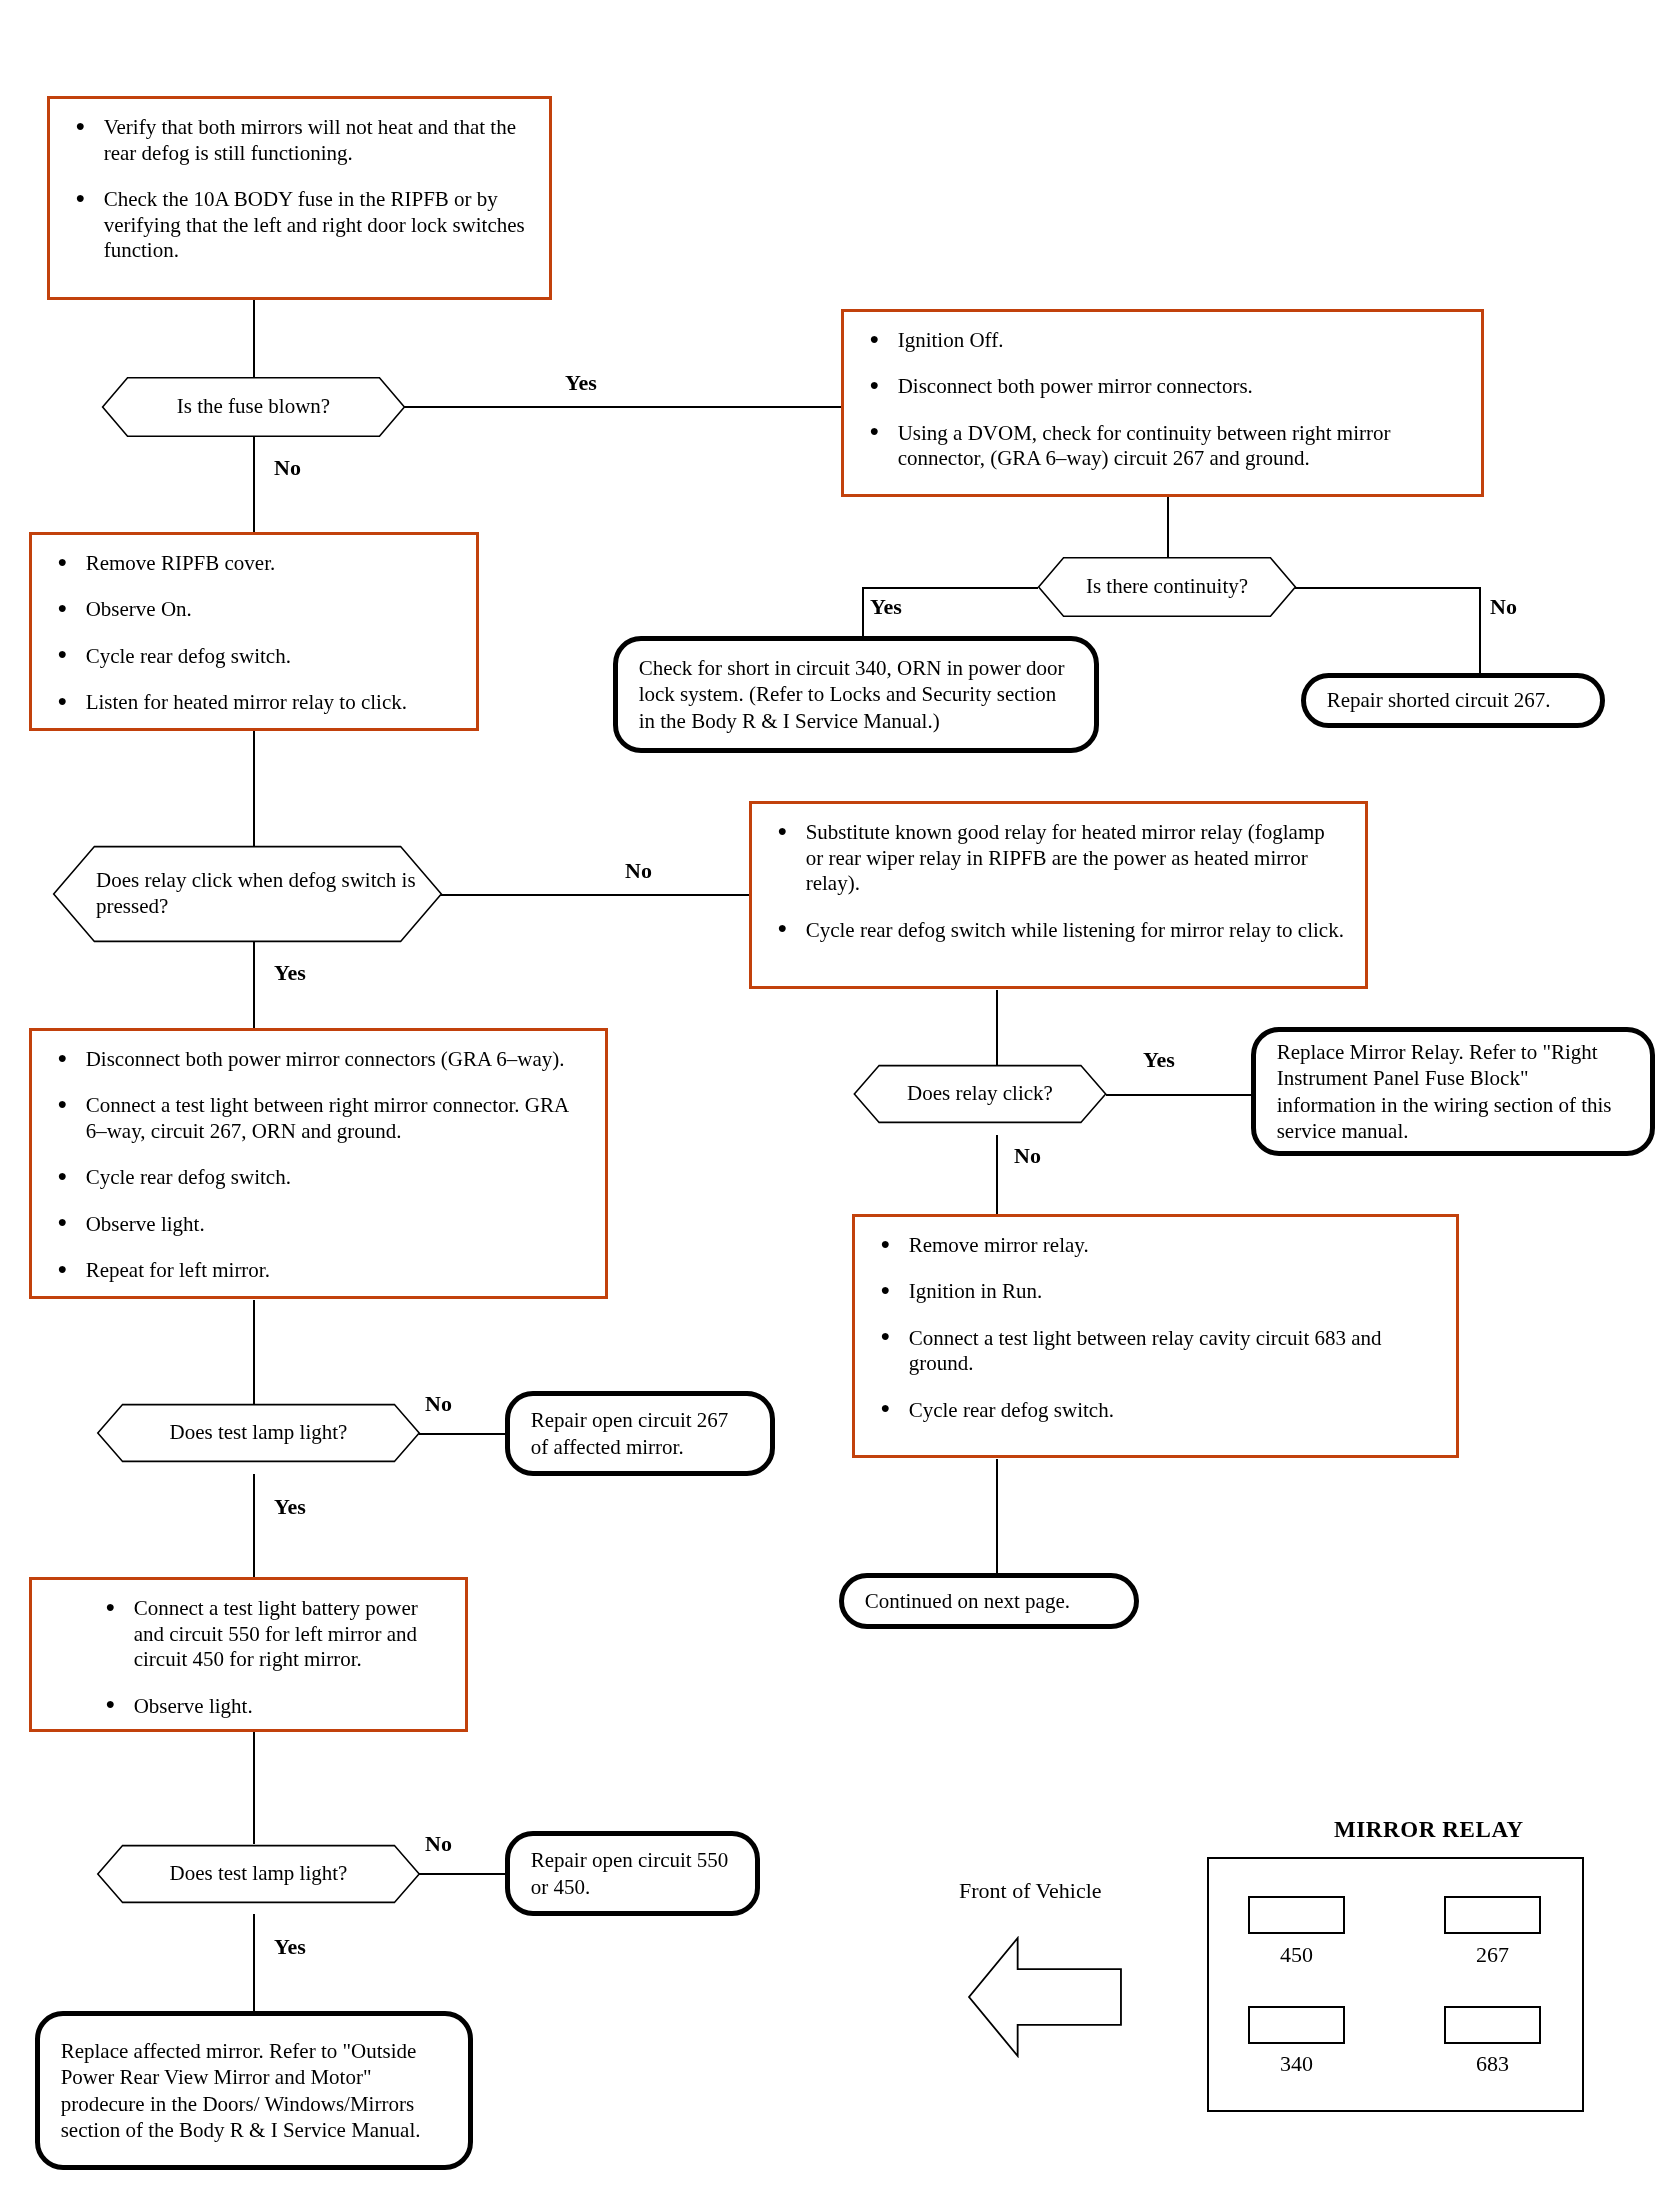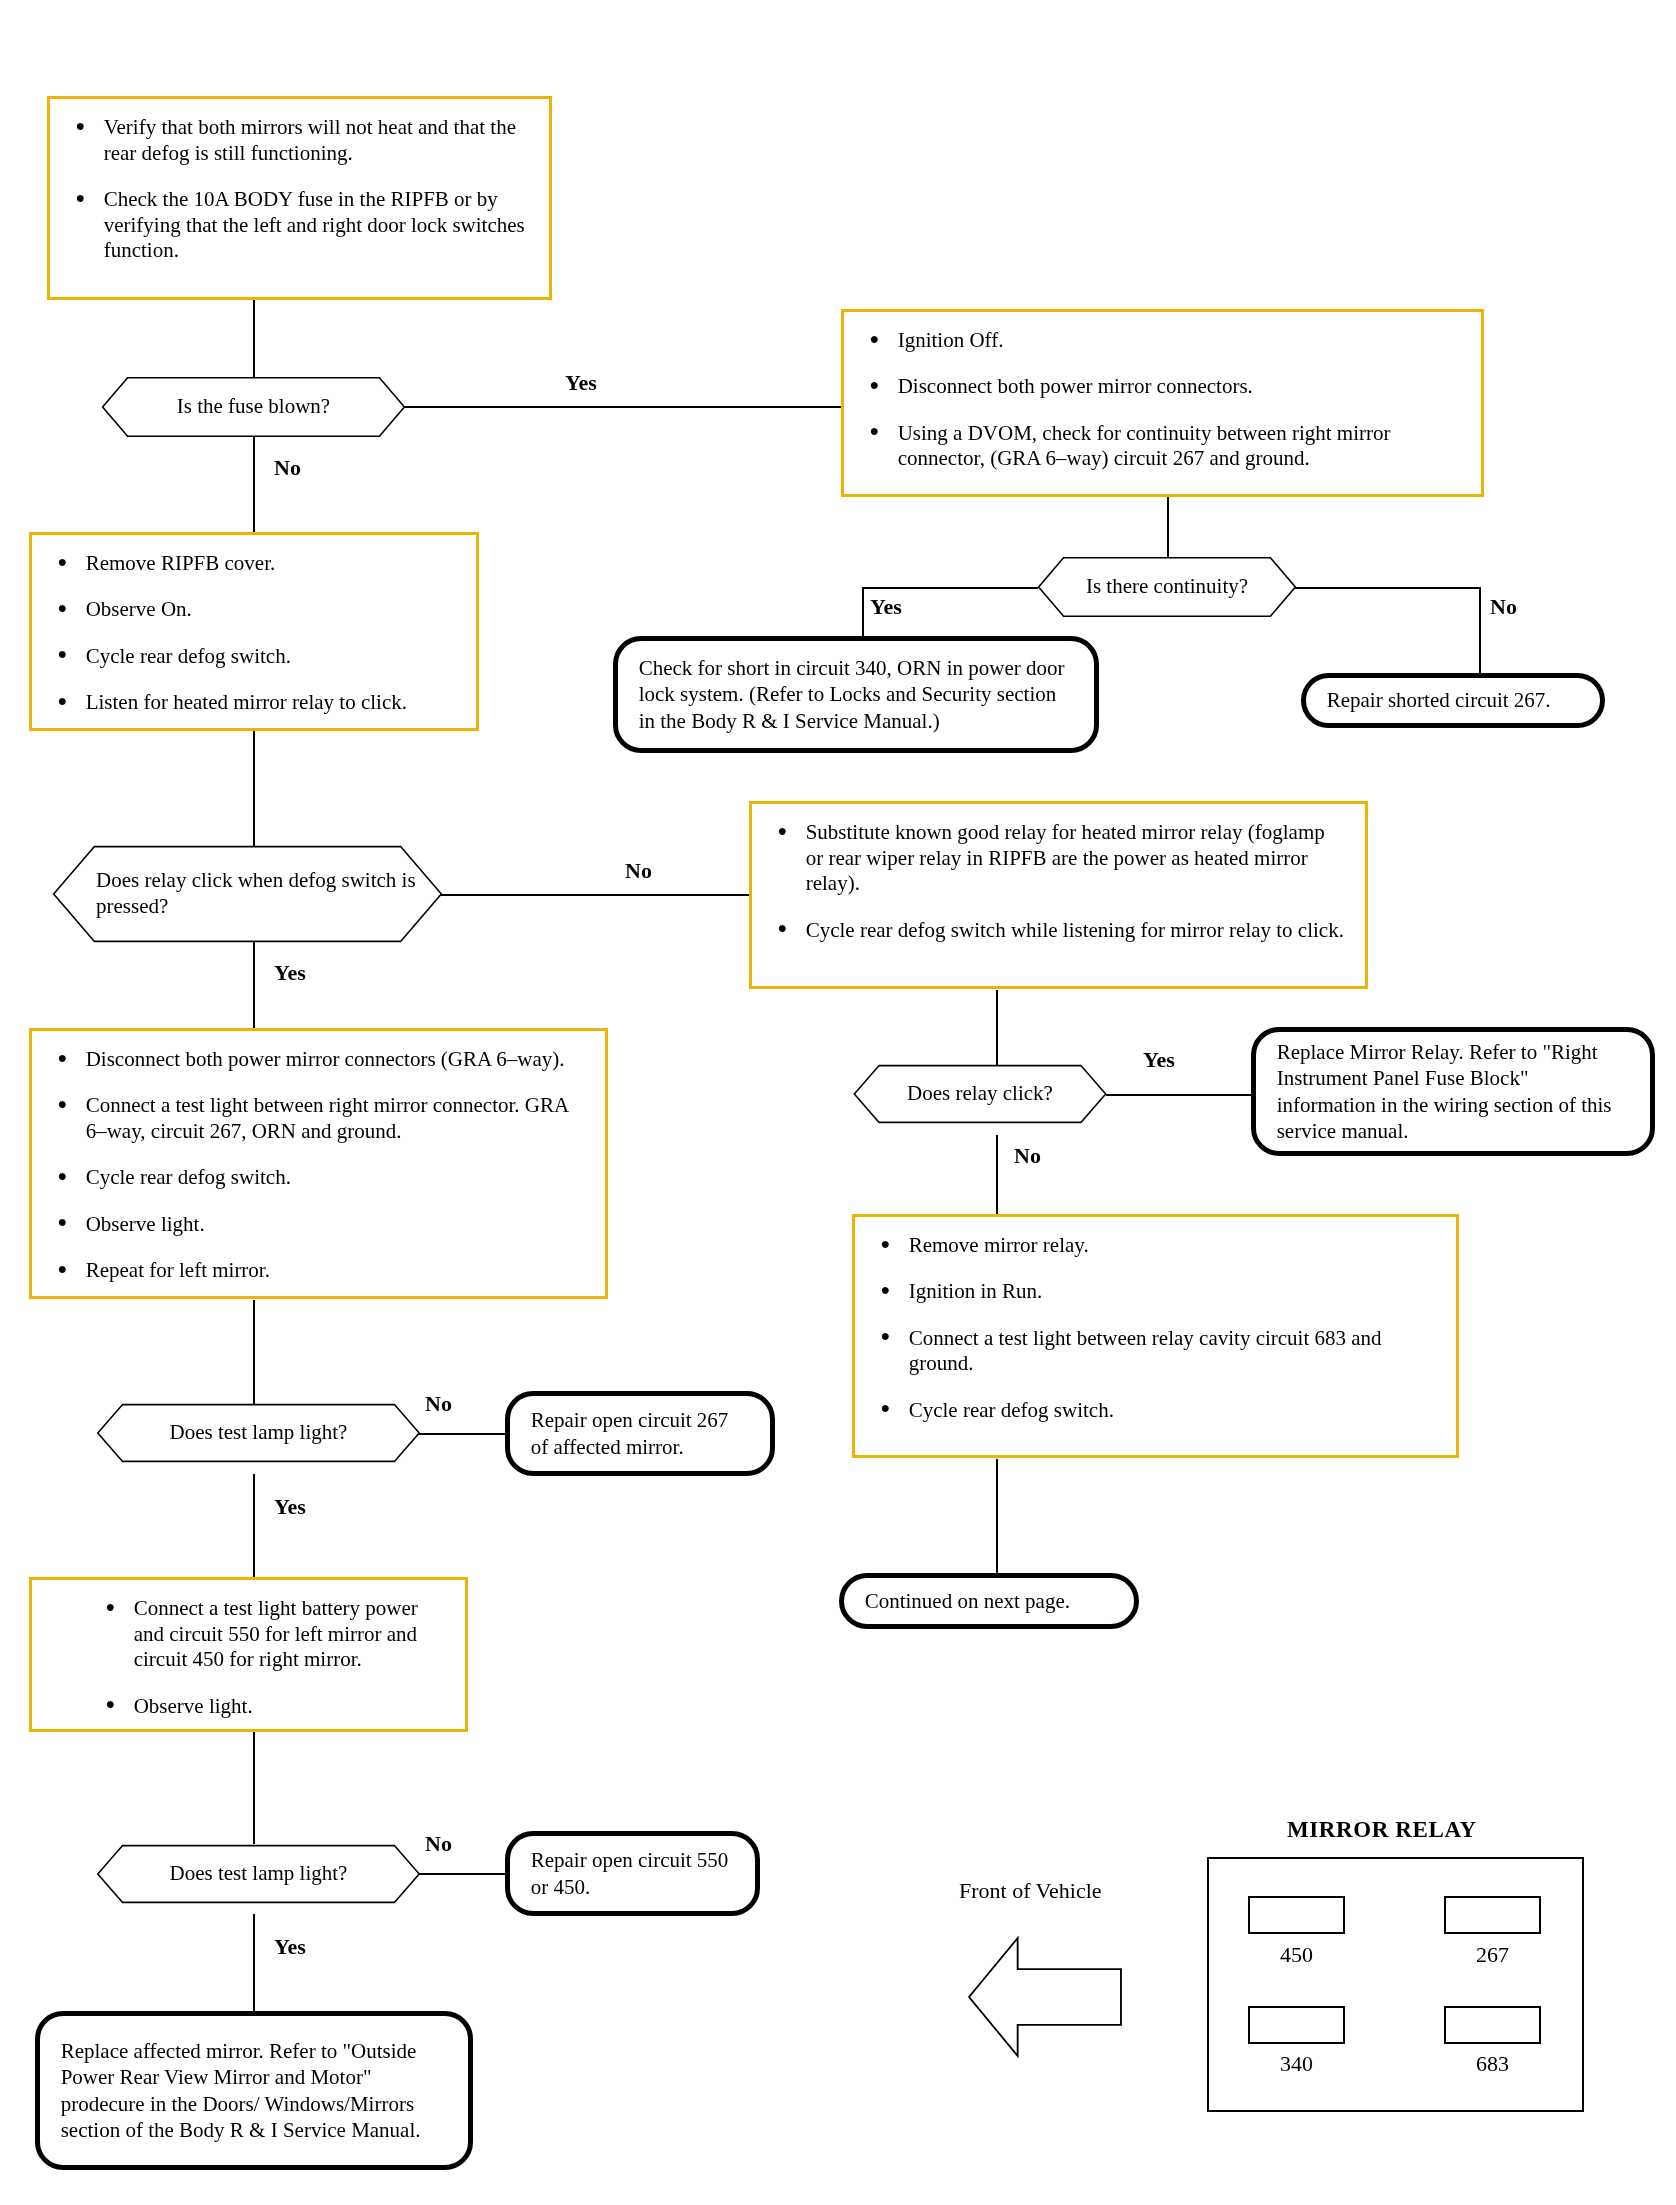--- a/index.html
+++ b/index.html
@@ -2,21 +2,21 @@
 <html style="font-size:9.7px"><head>
 <meta charset="utf-8">
 <style>
   html,body{margin:0;padding:0;background:#ffffff;}
   #page{position:relative;width:1676px;height:2205px;background:#ffffff;
         font-family:"Liberation Serif","DejaVu Serif",serif;color:#000;}
 
   .node{position:absolute;box-sizing:border-box;background:#fff;}
 
   
-  .box{border:3px solid #eab308;}
+  .box{border:3px solid #c2410c;}
 
   
   .term{border:5.5px solid #000;border-radius:28px;display:flex;align-items:center;}
 
   ul.bul{list-style:none;margin:0;padding:16px 18px 16px 20.7px;}
   ul.bul li{position:relative;padding-left:33px;font-size:21px;line-height:1.22;margin-bottom:20.7px;}
   ul.bul li:last-child{margin-bottom:0;}
   ul.bul li:before{content:"\25CF";position:absolute;left:4.9px;top:-1.2px;font-size:16px;line-height:1.45;}
 
   .termtext{font-size:21px;line-height:1.24;padding:0 20.7px;}
@@ -30,21 +30,21 @@
 
   .ln{position:absolute;background:#000;}
   .lnv{width:1.8px;}
   .lnh{height:1.8px;}
 
   .lab{position:absolute;font-size:22px;white-space:nowrap;font-weight:bold;}
 
   .relaybox{position:absolute;border:2.4px solid #000;box-sizing:border-box;background:#fff;}
   .pin{position:absolute;border:2.4px solid #000;box-sizing:border-box;background:#fff;}
   .pinlab{position:absolute;font-size:22px;text-align:center;}
-  .relaytitle{position:absolute;font-size:23px;font-weight:bold;letter-spacing:0.6px;white-space:nowrap;}
+  .relaytitle{position:absolute;font-size:23px;font-weight:bold;letter-spacing:0.6px;white-space:nowrap;margin-left:47px;}
   .fov{position:absolute;font-size:22px;white-space:nowrap;}
 </style>
 </head>
 <body>
 
 <div id="page">
 
   <div class="ln lnv" style="left:253px;top:299px;height:91px;"></div>
   <div class="ln lnv" style="left:253px;top:436px;height:96px;"></div>
   <div class="ln lnh" style="left:391px;top:406px;width:450px;"></div>

